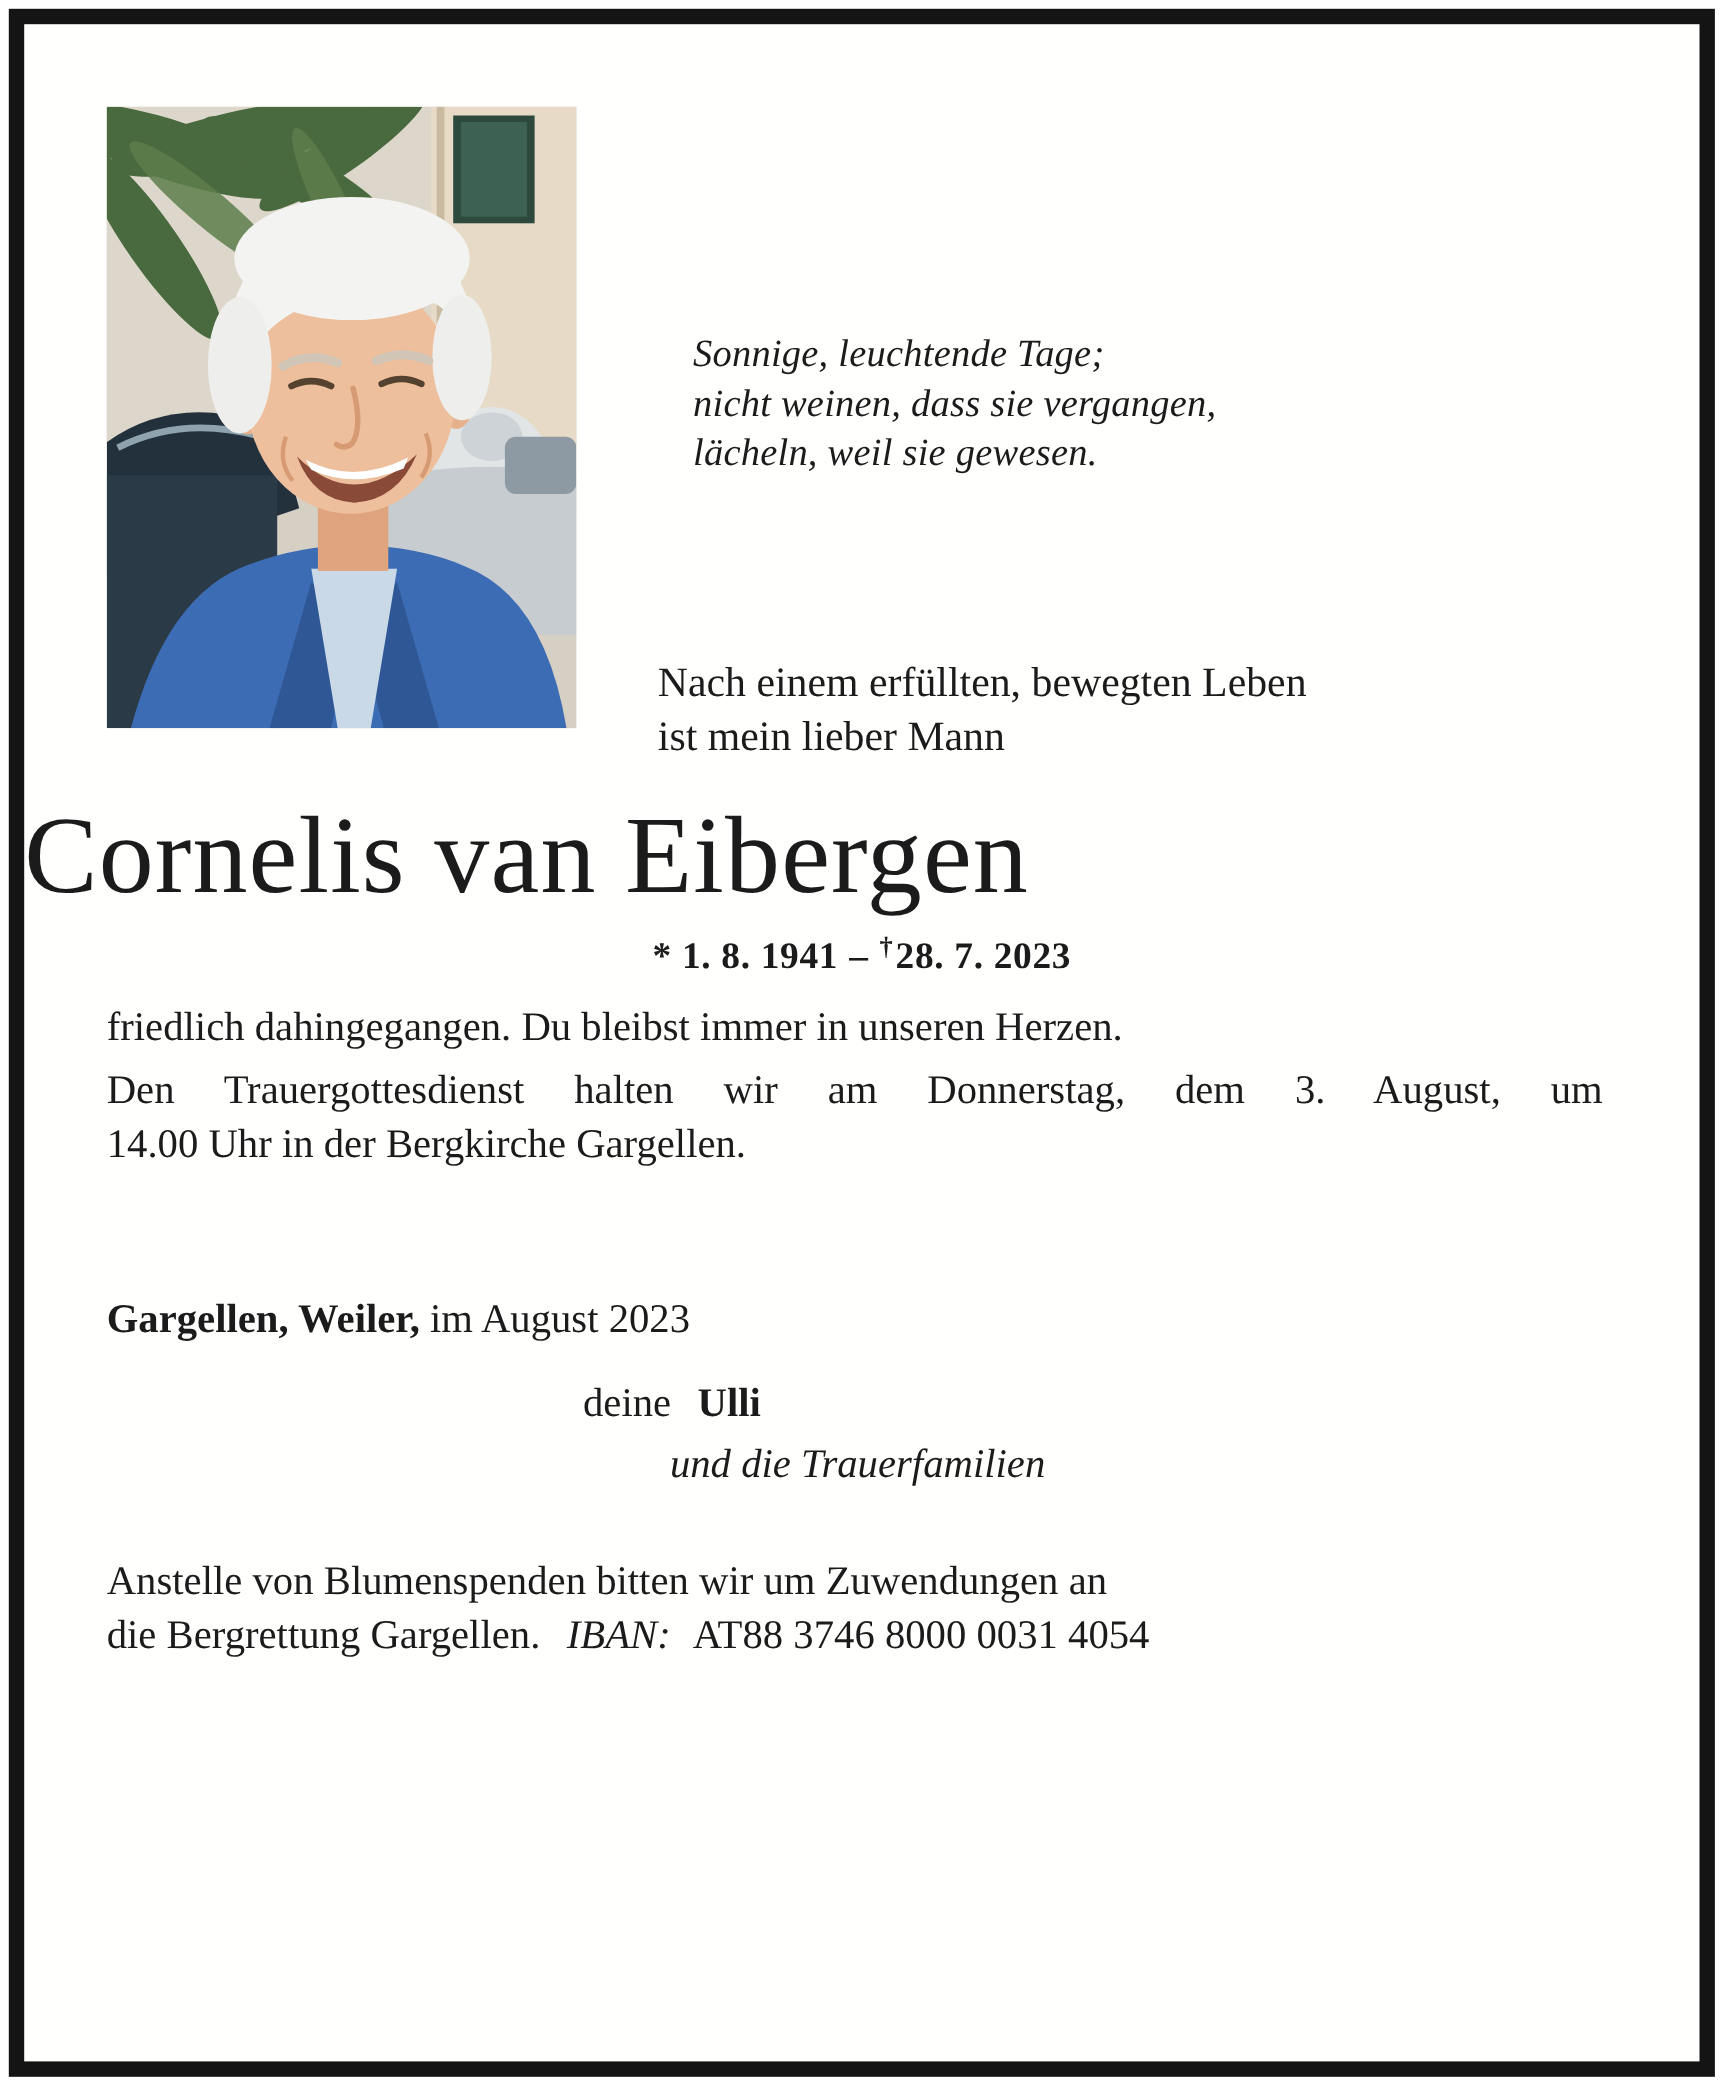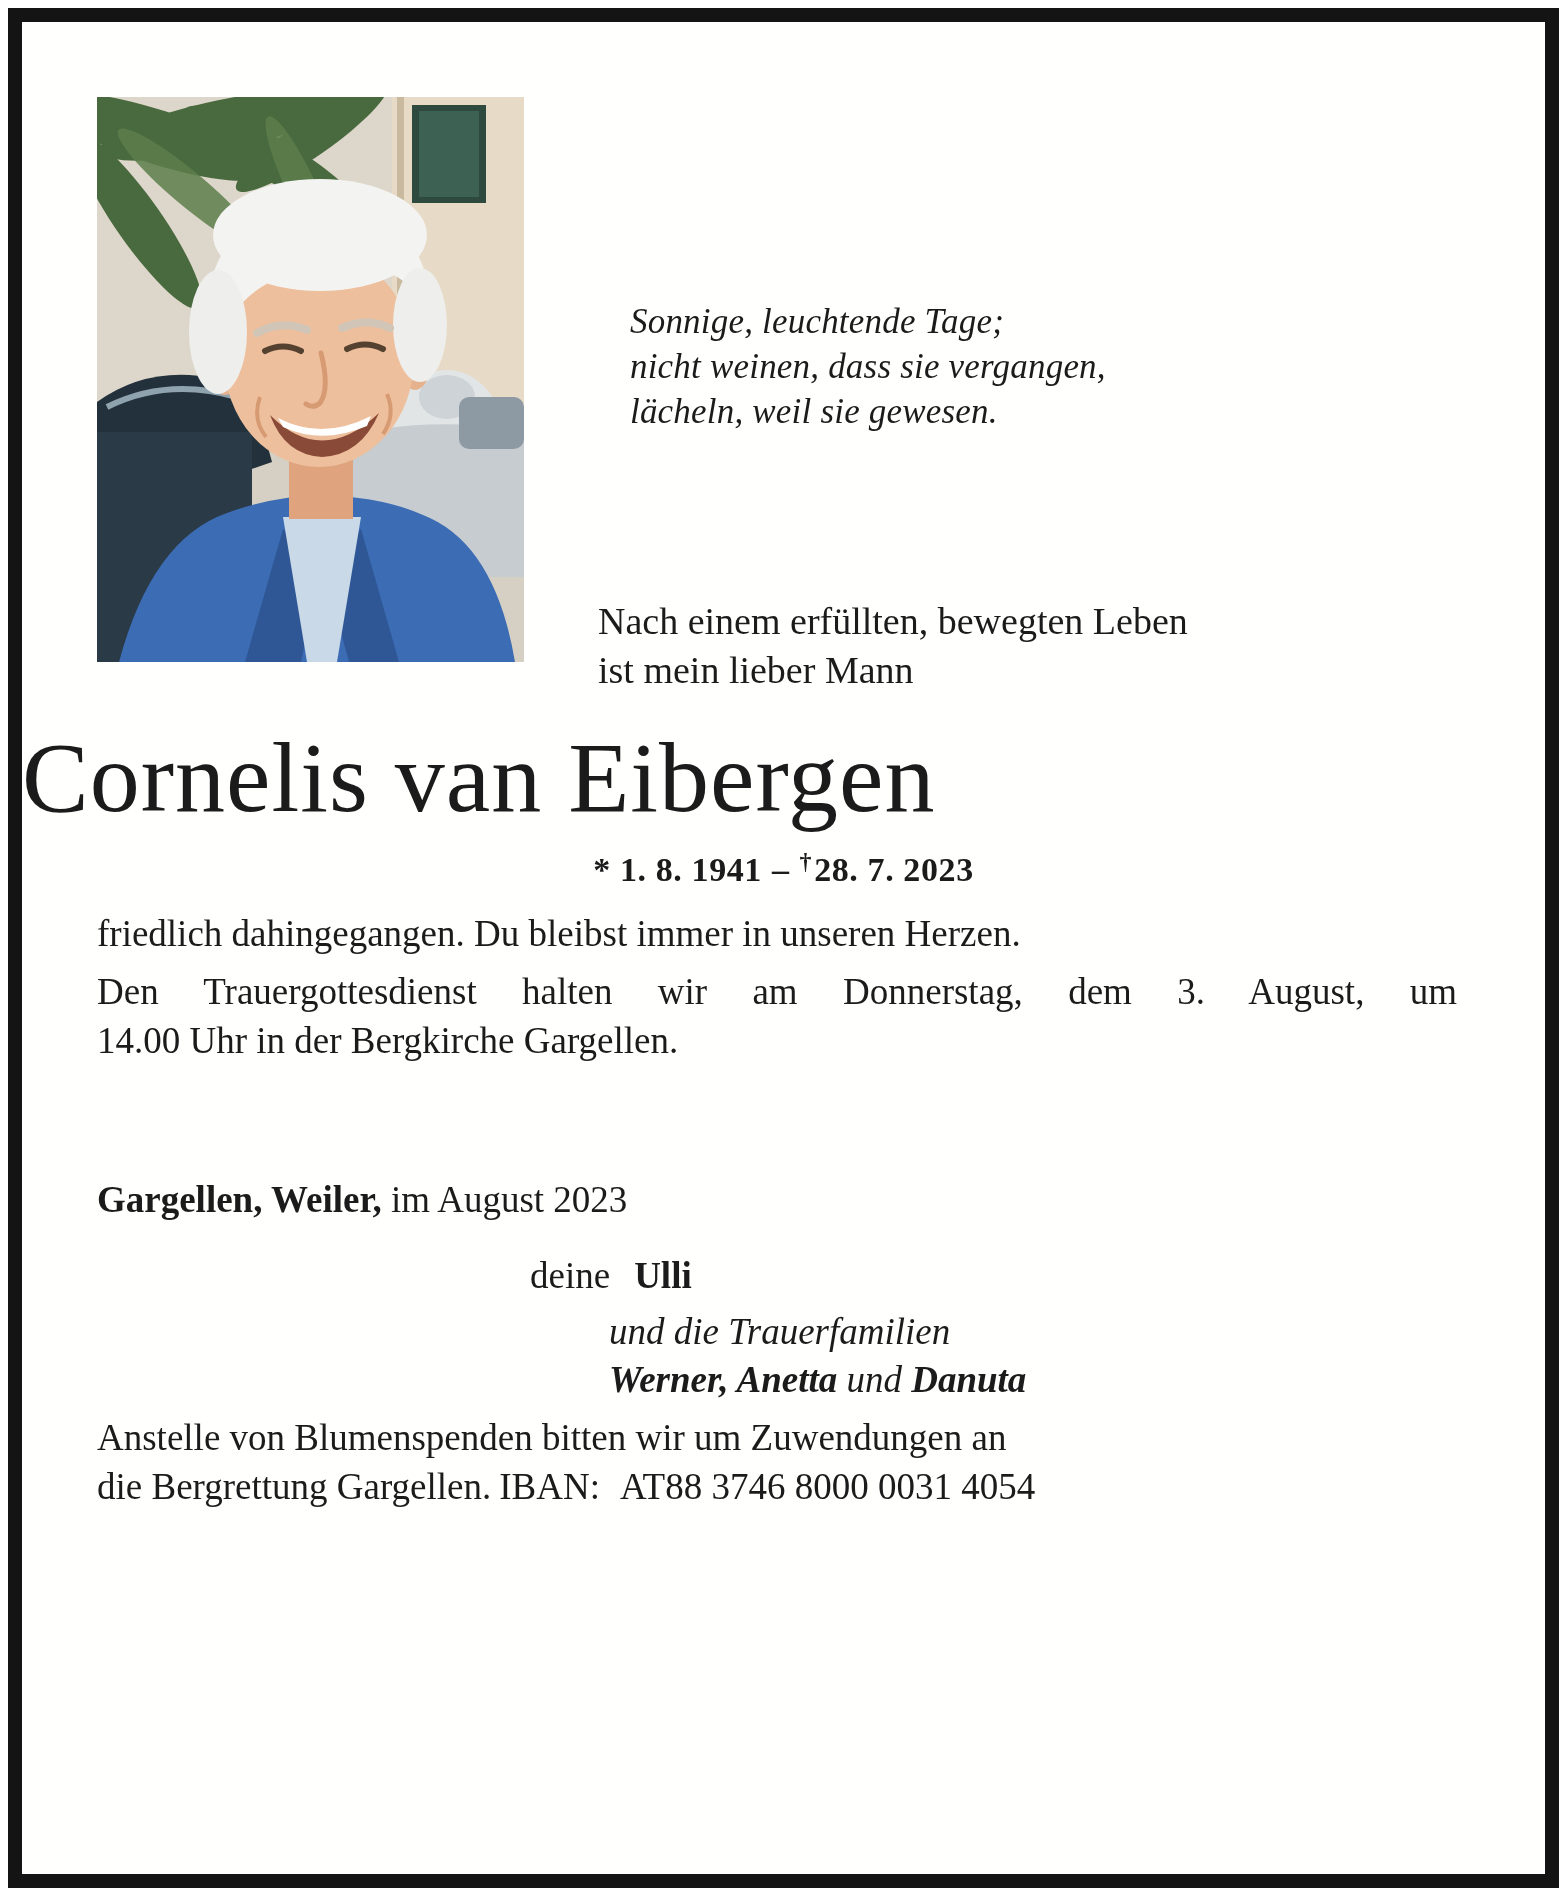--- a/index.html
+++ b/index.html
@@ -75,21 +75,21 @@
   .signature {
     position:absolute; left:508px; top:1232px;
     font-size:37px;
   }
   .signature .wife { margin-left:24px; font-weight:700;text-align:right; }
   .families {
     position:absolute; left:587px; top:1286px;
     font-size:37px; line-height:1.3;font-style:italic;
   }
   .donation { top:1392px; }
-  .donation .iban-label { margin-left:8px; }
+  .donation .iban-label { margin-left:24px;font-style:italic; }
   .donation .iban { margin-left:20px; }
 </style>
 </head>
 <body>
 
 <div class="page">
   <div class="frame">
     <div class="card">
 
       <div class="photo">
@@ -188,23 +188,20 @@
       <div class="para dateline">
         <span class="bold">Gargellen, Weiler,</span><span> im August 2023</span>
       </div>
 
       <div class="signature">
         <span>deine</span><span class="wife">Ulli</span>
       </div>
 
       <div class="families">
         <div>und die Trauerfamilien</div>
-        <div>
-          <span class="bold">Werner, Anetta</span><span> und </span><span class="bold">Danuta</span>
-        </div>
       </div>
 
       <div class="para donation">
         <div>Anstelle von Blumenspenden bitten wir um Zuwendungen an</div>
         <div>
           <span>die Bergrettung Gargellen.</span><span class="iban-label">IBAN:</span><span class="iban">AT88 3746 8000 0031 4054</span>
         </div>
       </div>
 
     </div>

